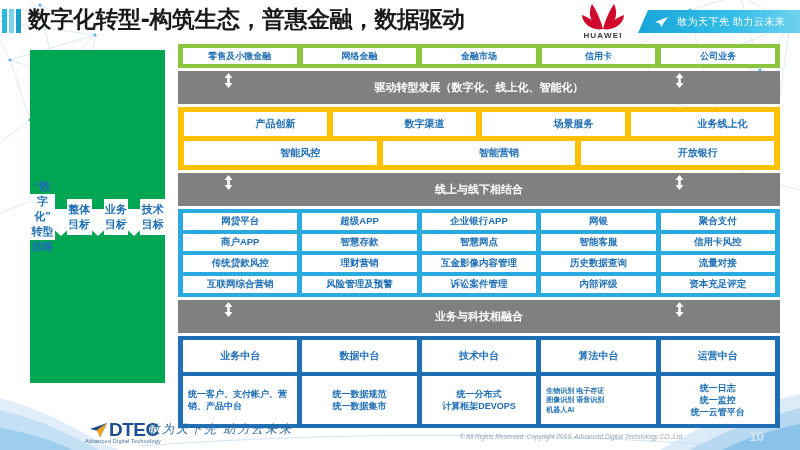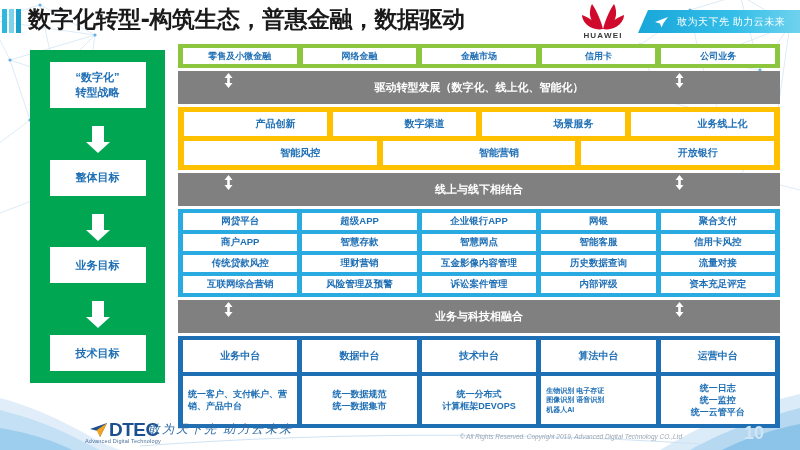--- a/index.html
+++ b/index.html
@@ -45,21 +45,21 @@
     display: flex; align-items: center;
   }
   .cyan-banner .plane { margin-left: 16px; margin-right: 8px; }
   .cyan-banner .bn-text { font-size: 10px; color: #ffffff; white-space: nowrap; letter-spacing: 0.5px; }
 
   
   .left-col {
     position: absolute; left: 30px; top: 50px;
     width: 135px; height: 333px;
     background: #00A651; z-index: 4;
-    display: flex; flex-direction: column;
+    display: flex; flex-direction: row;
     align-items: center; padding: 12px 0 12px 0;
   }
   .lc-box {
     width: 96px; background: #ffffff;
     display: flex; flex-direction: column; align-items: center; justify-content: center;
     font-size: 11px; font-weight: bold; color: #1F6FB5;
     line-height: 15px; text-align: center;
   }
   .lc-box.tall { height: 46px; }
   .lc-box.short { height: 36px; }
@@ -125,21 +125,21 @@
   .mid-body.lead { text-align: left; justify-content: flex-start; padding-left: 5px; }
 
   
   .footer { position: absolute; left: 0; bottom: 0; width: 800px; height: 58px; z-index: 6; }
   .dtec { position: absolute; left: 88px; bottom: 12px; display: flex; align-items: flex-end; }
   .dtec-mark { width: 20px; height: 16px; margin-right: 1px; }
   .dtec-word { font-size: 19px; font-weight: bold; color: #1C4F8F; letter-spacing: -0.5px; line-height: 17px; }
   .dtec-sub { position: absolute; left: 85px; bottom: 6px; font-size: 5.5px; color: #4a6f9a; letter-spacing: 0.2px; }
   .dtec-slogan { position: absolute; left: 148px; bottom: 12px; font-size: 12px; color: #2E6CA4; font-style: italic; letter-spacing: 2px; }
   .copyright { position: absolute; right: 118px; bottom: 10px; font-size: 6.5px; color: #9aa7b4; font-style: italic; white-space: nowrap; }
-  .pagenum { position: absolute; right: 36px; bottom: 6px; font-size: 18px; font-weight: bold; color: #cfe4f4; }
+  .pagenum { position: absolute; right: 36px; bottom: 6px; font-size: 13px; font-weight: bold; color: #cfe4f4; }
 </style>
 </head>
 <body>
 
 <div id="slide">
 
   <svg class="bg-net" viewBox="0 0 800 450" preserveAspectRatio="none">
     <g stroke="#BBD7EE" stroke-width="0.6" fill="none" opacity="0.85">
       <path d="M-10 20 L40 5 L95 35 L55 75 L10 60 Z"></path>
       <path d="M40 5 L55 75 M95 35 L10 60 M-10 20 L95 35"></path>

